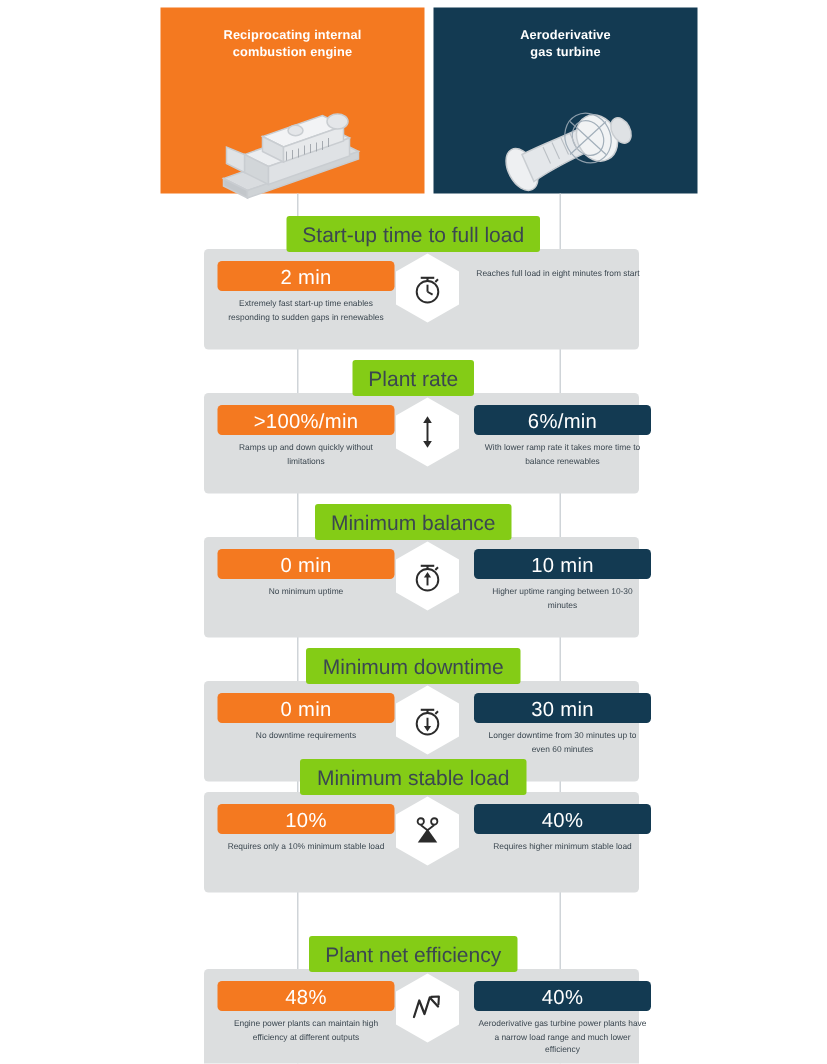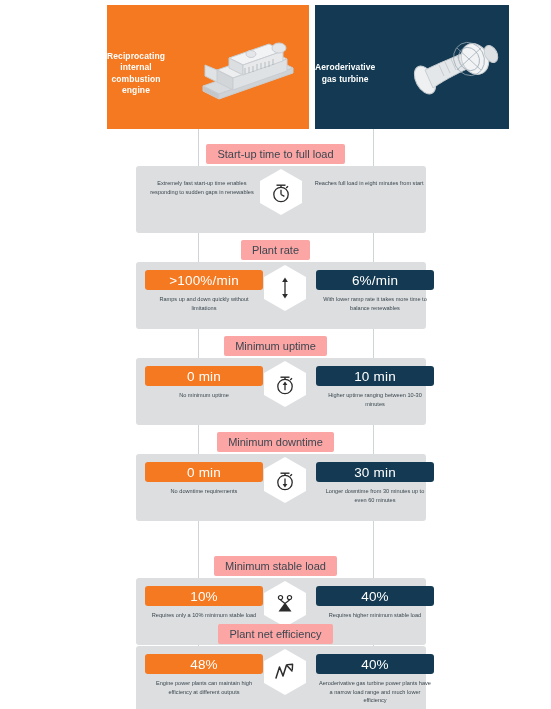--- a/index.html
+++ b/index.html
@@ -12,42 +12,42 @@
   .page { position: relative; width: 551px; height: 709px; background:#fff; }
 
   
   .header {
     position: absolute; left: 107px; top: 5px;
     width: 358px; height: 124px;
     display: flex; gap: 6px;
   }
   .hero {
     flex: 1; position: relative;
-    display: flex; flex-direction: row; align-items: center; gap: 24px;
+    display: flex; flex-direction: column; align-items: center; gap: 24px;
   }
   .hero.left  { background: #F47920; }
   .hero.right { background: #133A52; }
   .hero-title {
     color: #ffffff; font-size: 8.5px; font-weight: bold;
     text-align: center; line-height: 1.35; margin-top: 13px;
     letter-spacing: .1px;
   }
   .hero-art { flex:1; display:flex; align-items:center; justify-content:center; width:100%; }
 
   
   .vline {
     position: absolute; width: 1px; background: #cfd4d8;
   }
 
   
   .section { position: absolute; left: 0; width: 551px; }
   .sec-label {
     margin: 0 auto; width: max-content;
-    background: #fca5a5; color: #3b4750;
-    font-size: 11px; padding: 4px 11px 4px 11px;
+    background: #84cc16; color: #3b4750;
+    font-size: 14px; padding: 4px 11px 4px 11px;
     border-radius: 2px; text-align: center;
     position: relative; z-index: 3;
   }
   .sec-body {
     position: absolute; left: 136px; top: 22px;
     width: 290px; height: 67px;
     background: #dcdedf; border-radius: 3px;
     display: flex; align-items: flex-start;
   }
   .col {
@@ -146,20 +146,21 @@
     </div>
   </div>
 
   <div class="vline" style="left:198px; top:129px; height:580px;"></div>
   <div class="vline" style="left:373px; top:129px; height:580px;"></div>
 
   <div class="section" style="top:144px;height:95px;">
     <div class="sec-label">Start-up time to full load</div>
     <div class="sec-body">
       <div class="col left">
+        <div class="pill orange">2 min</div>
         <div class="desc">Extremely fast start-up time enables responding to sudden gaps in renewables</div>
       </div>
       <div class="hexwrap">
         <div class="hex">
           <svg class="hexbg" width="44" height="48" viewBox="0 0 44 48">
               <polygon points="22,1 43,13 43,35 22,47 1,35 1,13" fill="#ffffff"></polygon>
             </svg>
           <span class="glyph">
             <svg width="22" height="24" viewBox="0 0 22 24">
               <circle cx="11" cy="14.5" r="7.2" fill="none" stroke="#2b2b2b" stroke-width="1.3"></circle>
@@ -200,21 +201,21 @@
         </div>
       </div>
       <div class="col right">
         <div class="pill navy">6%/min</div>
         <div class="desc">With lower ramp rate it takes more time to balance renewables</div>
       </div>
     </div>
   </div>
 
   <div class="section" style="top:336px;height:95px;">
-    <div class="sec-label">Minimum uptime</div>
+    <div class="sec-label">Minimum balance</div>
     <div class="sec-body">
       <div class="col left">
         <div class="pill orange">0 min</div>
         <div class="desc">No minimum uptime</div>
       </div>
       <div class="hexwrap">
         <div class="hex">
           <svg class="hexbg" width="44" height="48" viewBox="0 0 44 48">
               <polygon points="22,1 43,13 43,35 22,47 1,35 1,13" fill="#ffffff"></polygon>
             </svg>
@@ -261,21 +262,21 @@
           </span>
         </div>
       </div>
       <div class="col right">
         <div class="pill navy">30 min</div>
         <div class="desc">Longer downtime from 30 minutes up to even 60 minutes</div>
       </div>
     </div>
   </div>
 
-  <div class="section" style="top:556px;height:95px;">
+  <div class="section" style="top:506px;height:95px;">
     <div class="sec-label">Minimum stable load</div>
     <div class="sec-body">
       <div class="col left">
         <div class="pill orange">10%</div>
         <div class="desc">Requires only a 10% minimum stable load</div>
       </div>
       <div class="hexwrap">
         <div class="hex">
           <svg class="hexbg" width="44" height="48" viewBox="0 0 44 48">
               <polygon points="22,1 43,13 43,35 22,47 1,35 1,13" fill="#ffffff"></polygon>

